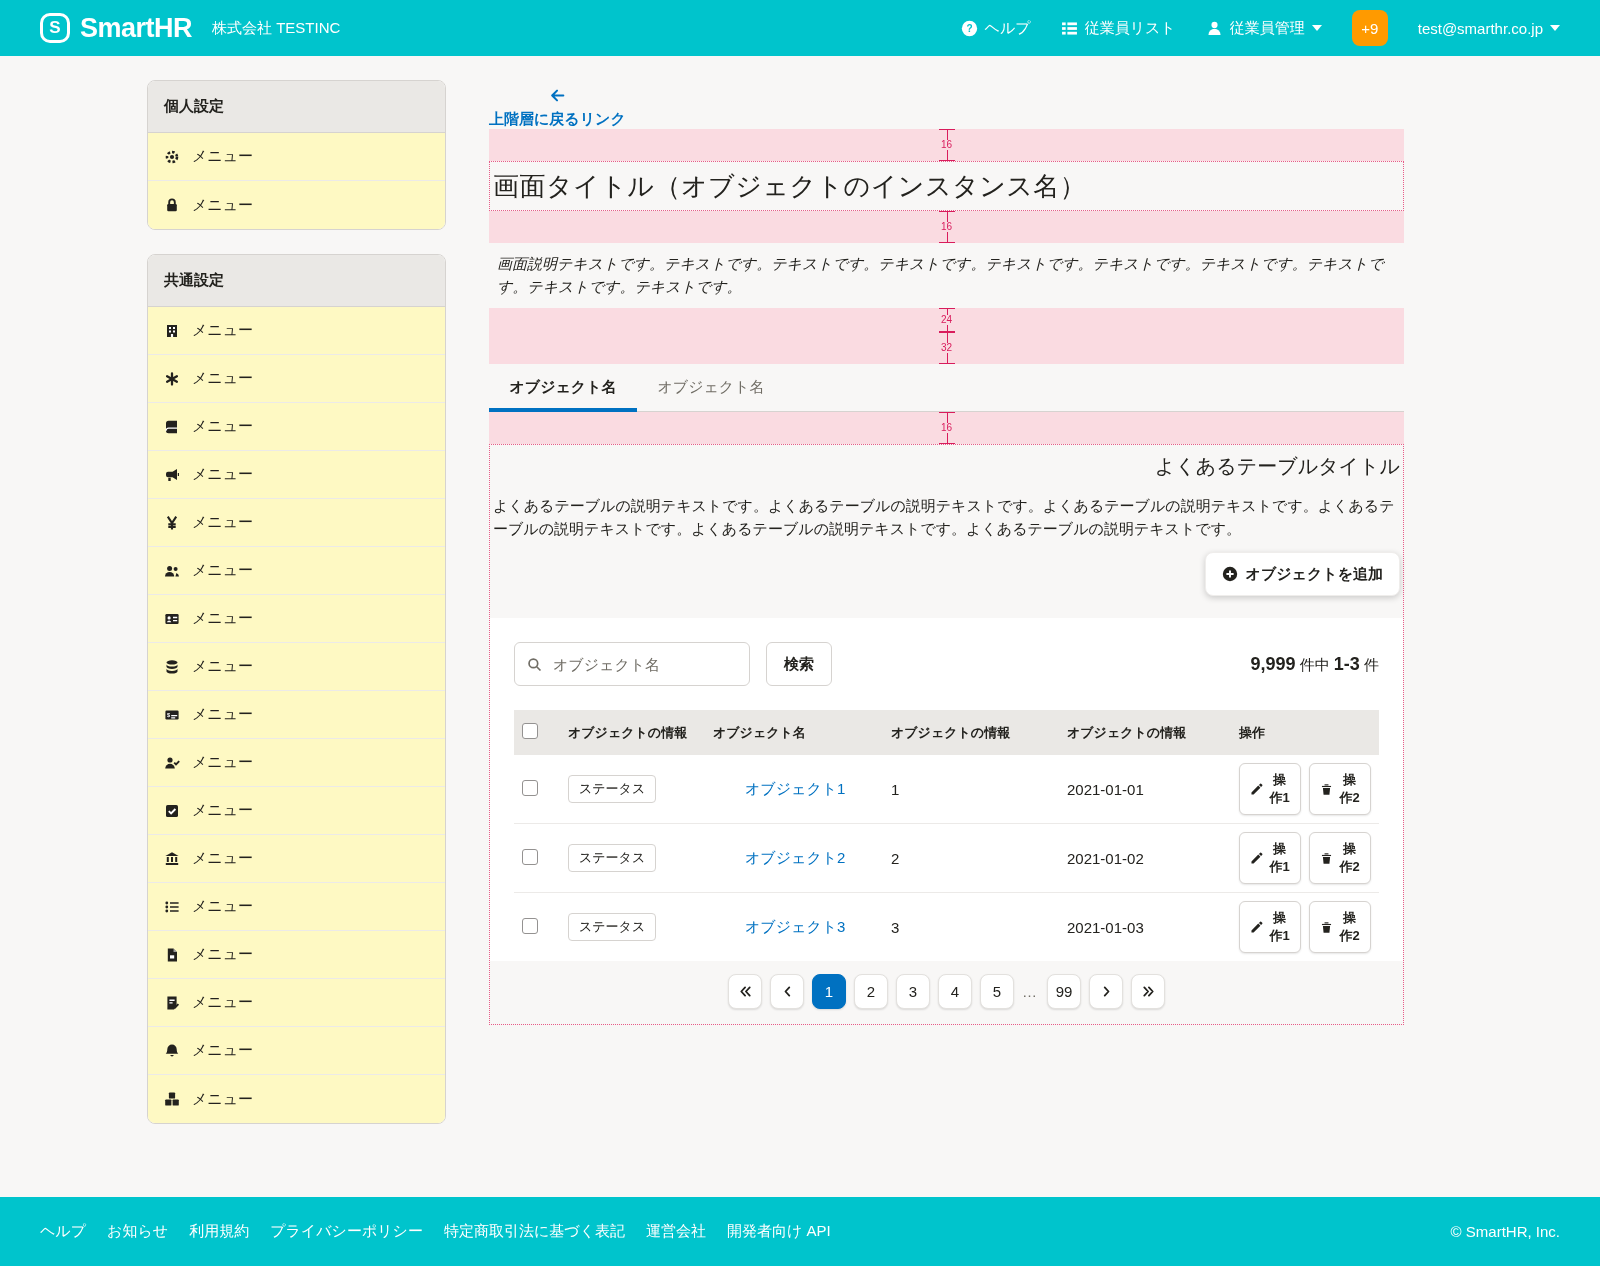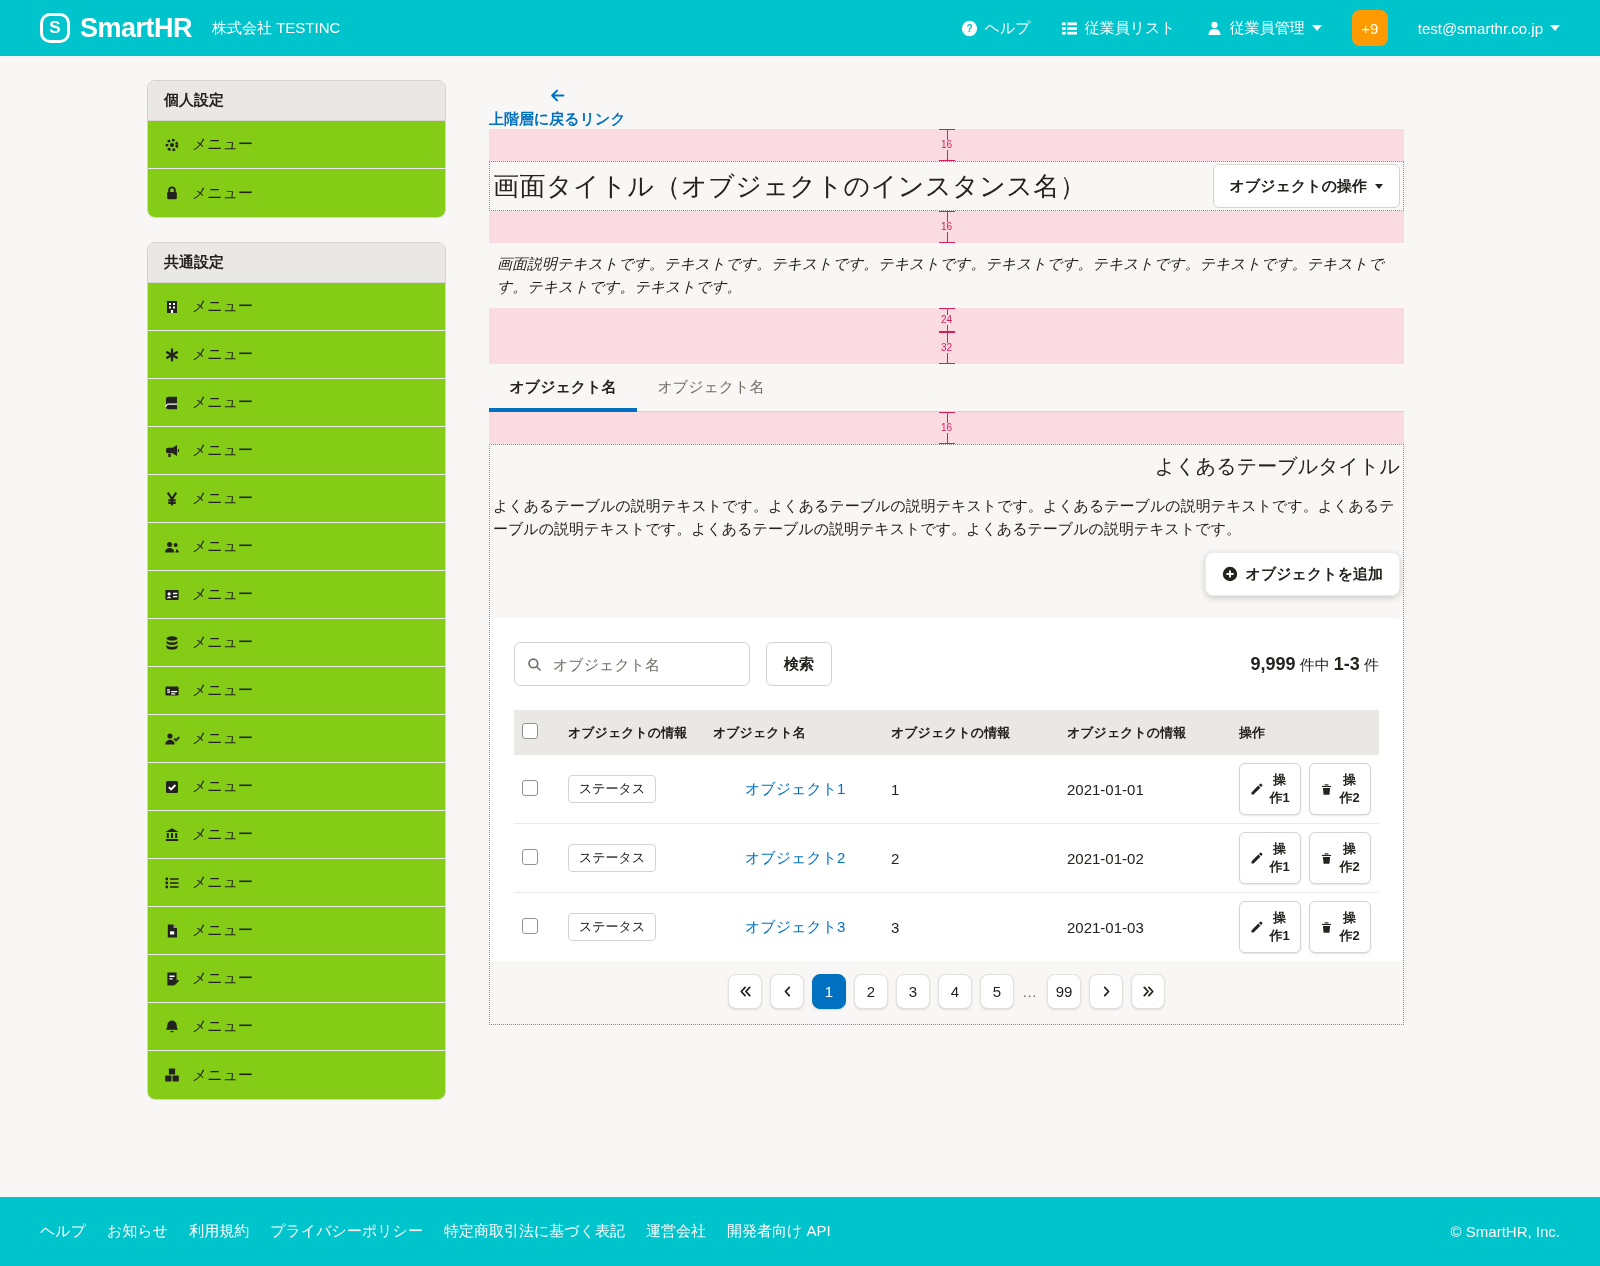--- a/index.html
+++ b/index.html
@@ -39,26 +39,26 @@
   
   .content { flex:1; display:flex; gap:43px; padding:24px 196px 0 147px; min-height:0; }
 
   
   .sidebar { width:299px; flex:none; }
   .side-section {
     border:1px solid #d6d3d0; border-radius:8px; background:#fff;
     overflow:hidden; margin-bottom:24px;
   }
   .side-header {
-    background:#eae8e5; padding:10px 16px; font-weight:bold; font-size:15px;
+    background:#eae8e5; padding:16px 16px; font-weight:bold; font-size:15px;
     border-bottom:1px solid #d6d3d0;
   }
   .side-item {
     display:flex; align-items:center; gap:12px; padding:0 16px; height:48px;
-    border-bottom:1px solid #eceae8; cursor:pointer; background:#84cc16;
+    border-bottom:1px solid #eceae8; cursor:pointer; background:#fef9c3;
   }
   .side-item:last-child { border-bottom:none; }
 
   
   .main { flex:1; min-width:0; }
   .back-link {
     display:inline-flex; align-items:center; gap:7px;
     color:#0071c1; font-size:15px; margin:8px 0 0 0; cursor:pointer; font-weight:bold;flex-direction:column;
   }
   .back-link .icon { width:15px; height:15px; }
@@ -413,24 +413,20 @@
     </a>
 
     <div class="spacer s16">
       <span class="ruler">
           <span class="ruler-num">16</span>
         </span>
     </div>
 
     <div class="title-row dotted">
       <h1 class="page-title" style="margin:0;">画面タイトル（オブジェクトのインスタンス名）</h1>
-      <button class="btn">
-        <span>オブジェクトの操作</span>
-        <span class="caret"></span>
-      </button>
     </div>
 
     <div class="spacer s16">
       <span class="ruler">
           <span class="ruler-num">16</span>
         </span>
     </div>
 
     <p class="page-desc">画面説明テキストです。テキストです。テキストです。テキストです。テキストです。テキストです。テキストです。テキストです。テキストです。テキストです。</p>
 

